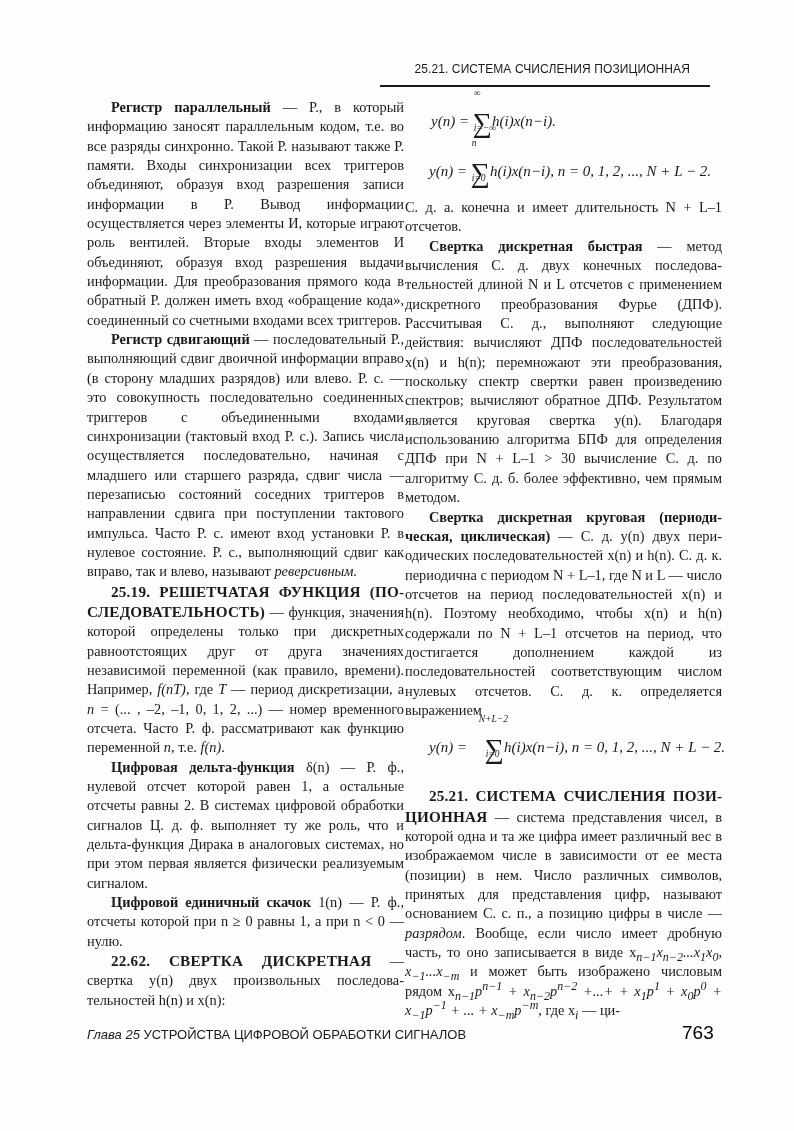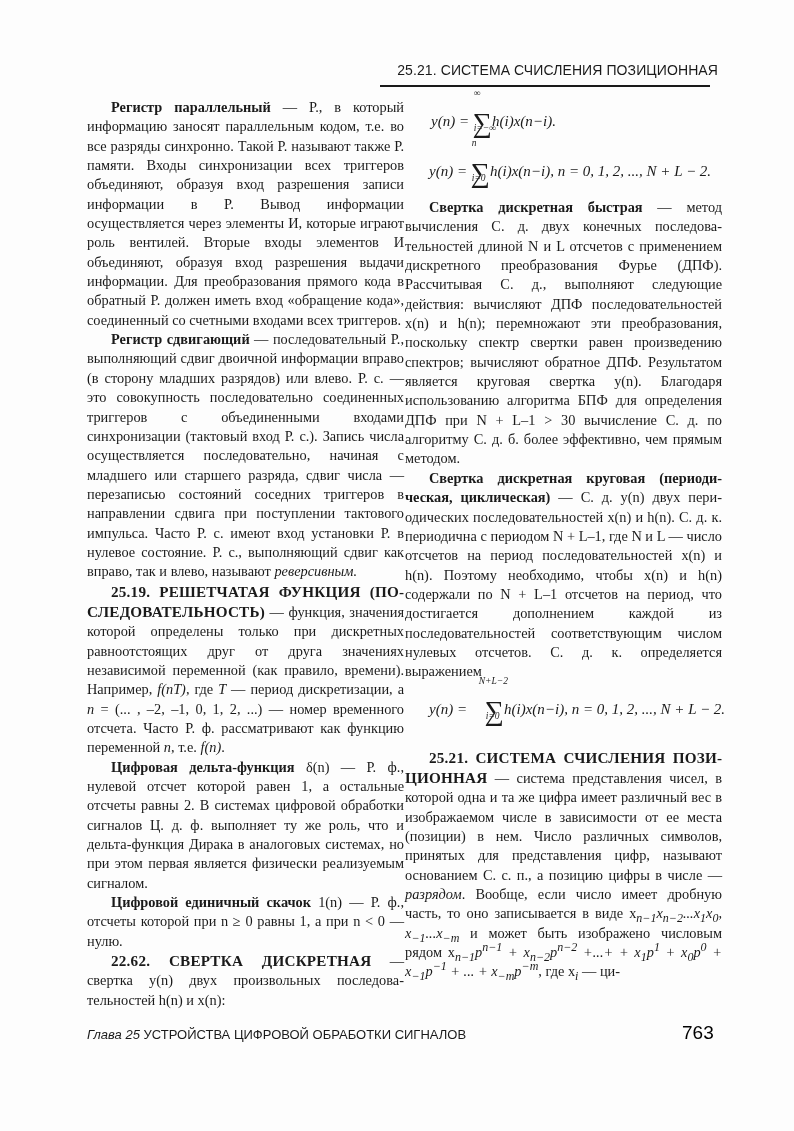--- a/index.html
+++ b/index.html
@@ -1,17 +1,17 @@
 <!DOCTYPE html>
 <html><head>
 <meta charset="utf-8">
 <style>
   html, body { margin:0; padding:0; background:#fdfdfd; }
   body { width:794px; height:1131px; position:relative; overflow:hidden; font-family:"Liberation Serif", serif; color:#1a1a1a; }
-  .running-head { position:absolute; left:388px; top:62px; width:330px; text-align:right; font-family:"Liberation Sans", sans-serif; font-size:14px; letter-spacing:0.1px; color:#1a1a1a; }
+  .running-head { position:absolute; left:360px; top:62px; width:330px; text-align:right; font-family:"Liberation Sans", sans-serif; font-size:12px; letter-spacing:0.1px; color:#1a1a1a; }
   .head-rule { position:absolute; left:380px; top:85px; width:330px; height:2px; background:#1a1a1a; }
   .col { position:absolute; top:98px; width:317px; font-size:14.35px; line-height:19.35px; text-align:justify; hyphens:manual; }
   .col-left { left:87px; }
   .col-right { left:405px; }
   .col p { margin:0; }
   .indent { text-indent:24px; }
   .b { font-weight:bold; }
   .i { font-style:italic; }
   .sec { font-weight:bold; font-size:15.2px; letter-spacing:0.2px; }
   .formula { height:48px; position:relative; font-style:italic; font-size:15px; }
@@ -43,20 +43,21 @@
   <div class="formula" style="height:52px;">
     <div class="f-inner" style="left:26px; top:14px;">
       <span>y(n) = </span><span class="sum">∑<span class="lim-top">∞</span><span class="lim-bot">i=−∞</span></span><span>h(i)x(n−i).</span>
     </div>
   </div>
   <div class="formula">
     <div class="f-inner" style="left:24px;">
       <span>y(n) = </span><span class="sum">∑<span class="lim-top">n</span><span class="lim-bot">i=0</span></span><span>h(i)x(n−i), n = 0, 1, 2, ..., N + L − 2.</span>
     </div>
   </div>
+  <p>С. д. а. конечна и имеет длительность N + L–1 отсчетов.</p>
   <p class="indent"><span class="b">Свертка дискретная быстрая</span><span> — метод вычисления С. д. двух конечных последова­тельностей длиной N и L отсчетов с примене­нием дискретного преобразования Фурье (ДПФ). Рассчитывая С. д., выполняют следую­щие действия: вычисляют ДПФ последова­тельностей x(n) и h(n); перемножают эти пре­образования, поскольку спектр свертки равен произведению спектров; вычисляют обратное ДПФ. Результатом является круговая свертка y(n). Благодаря использованию алгоритма БПФ для определения ДПФ при N + L–1 &gt; 30 вычис­ление С. д. по алгоритму С. д. б. более эффек­тивно, чем прямым методом.</span></p>
   <p class="indent"><span class="b">Свертка дискретная круговая (периоди­ческая, циклическая)</span><span> — С. д. y(n) двух пери­одических последовательностей x(n) и h(n). С. д. к. периодична с периодом N + L–1, где N и L — число отсчетов на период последова­тельностей x(n) и h(n). Поэтому необходимо, чтобы x(n) и h(n) содержали по N + L–1 отсче­тов на период, что достигается дополнением каждой из последовательностей соответствую­щим числом нулевых отсчетов. С. д. к. опреде­ляется выражением</span></p>
   <div class="formula" style="height:58px;">
     <div class="f-inner" style="left:24px; top:18px;">
       <span>y(n) = </span><span class="sum" style="margin-left:14px;">∑<span class="lim-top" style="left:-6px;">N+L−2</span><span class="lim-bot">i=0</span></span><span>h(i)x(n−i), n = 0, 1, 2, ..., N + L − 2.</span>
     </div>
   </div>
   <p class="indent" style="margin-top:8px;"><span class="sec">25.21. СИСТЕМА СЧИСЛЕНИЯ ПОЗИ­ЦИОННАЯ</span><span> — система представления чисел, в которой одна и та же цифра имеет различ­ный вес в изображаемом числе в зависимости от ее места (позиции) в нем. Число различных символов, принятых для представления цифр, называют основанием С. с. п., а позицию циф­ры в числе — </span><span class="i">разрядом</span><span>. Вообще, если число имеет дробную часть, то оно записывается в виде x</span><span class="i"><sub>n−1</sub>x<sub>n−2</sub>...x<sub>1</sub>x<sub>0</sub>, x<sub>−1</sub>...x<sub>−m</sub></span><span> и может быть изоб­ражено числовым рядом x</span><span class="i"><sub>n−1</sub>p<sup>n−1</sup> + x<sub>n−2</sub>p<sup>n−2</sup> +...+ + x<sub>1</sub>p<sup>1</sup> + x<sub>0</sub>p<sup>0</sup> + x<sub>−1</sub>p<sup>−1</sup> + ... + x<sub>−m</sub>p<sup>−m</sup></span><span>, где x</span><span class="i"><sub>i</sub></span><span> — ци-</span></p>
 </div>
 

